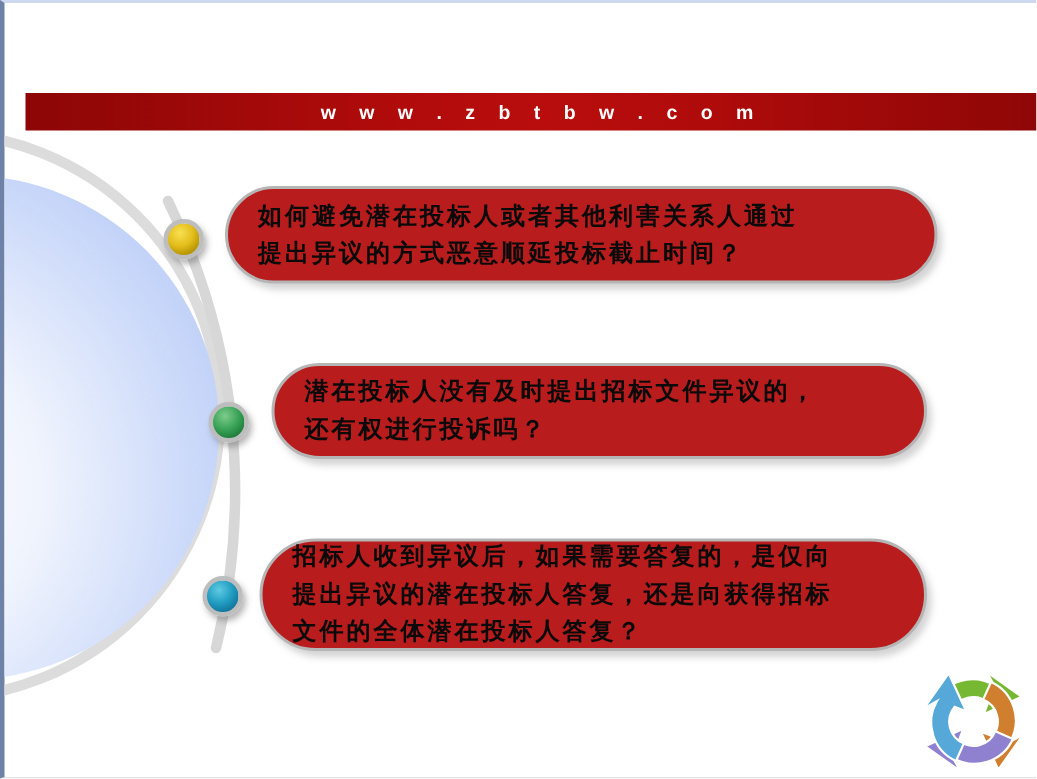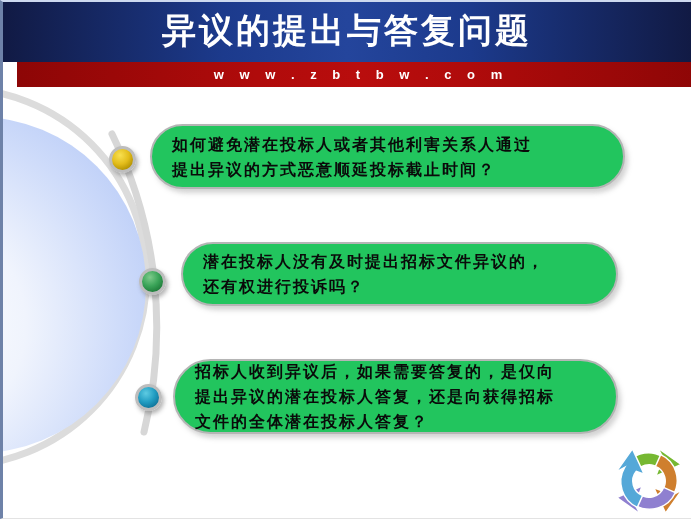--- a/index.html
+++ b/index.html
@@ -99,21 +99,21 @@
     background: radial-gradient(circle at 38% 30%, #7ecb8b 0%, #3aa458 45%, #1d7a38 80%, #135c28 100%);
   }
   .dot-teal {
     left: 132px; top: 382px;
     background: radial-gradient(circle at 38% 30%, #5ecbe2 0%, #229dc2 45%, #0f7399 80%, #0a5a7a 100%);
   }
 
   
   .bubble {
     position: absolute;
-    background: #22c55e;
+    background: #b91c1c;
     border: 2px solid #b5b5b5;
     box-shadow: 3px 4px 5px rgba(130,130,130,0.35);
     display: flex;
     align-items: center;
   }
   .bubble-1 { left: 147px; top: 122px; width: 475px; height: 65px; border-radius: 33px; }
   .bubble-2 { left: 178px; top: 240px; width: 437px; height: 64px; border-radius: 32px; }
   .bubble-3 { left: 170px; top: 357px; width: 445px; height: 75px; border-radius: 38px; }
   .bubble .q-text {
     padding: 0 22px 0 20px;
@@ -129,23 +129,20 @@
   .cycle-icon {
     position: absolute;
     left: 606px; top: 442px;
   }
 </style>
 </head>
 <body>
 
 <div class="slide">
 
-  <div class="header">
-    <div class="title">异议的提出与答复问题</div>
-  </div>
   <div class="banner">
     <span class="url">w w w . z b t b w . c o m</span>
   </div>
 
   <div class="topic-ring"></div>
   <div class="topic-circle"></div>
 
   <svg class="connector-arc" width="200" height="433" viewBox="0 86 200 433">
     <path d="M 109,132 A 439 439 0 0 1 141,430" fill="none" stroke="#d7d7d7" stroke-width="7" stroke-linecap="round"></path>
   </svg>

